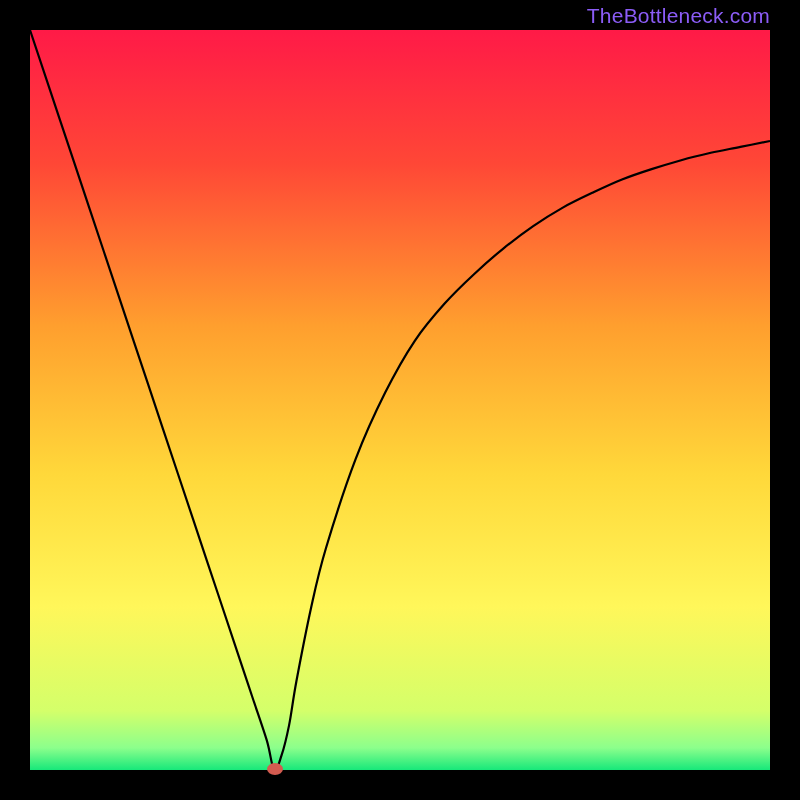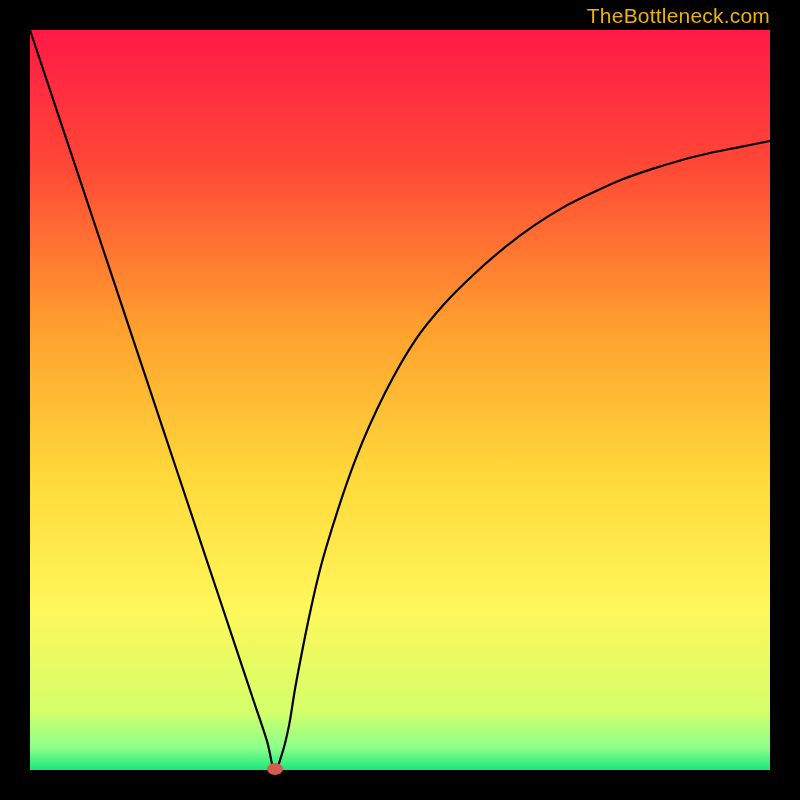--- a/index.html
+++ b/index.html
@@ -22,21 +22,21 @@
     left: 30px;
     top: 30px;
     width: 740px;
     height: 740px;
     
   }
   .watermark {
     position: absolute;
     top: 4px;
     right: 30px;
-    color: #eab308;
+    color: #8b5cf6;
     font-size: 21px;
     letter-spacing: 0.2px;
     font-weight: 500;
   }
   svg.curve {
     position: absolute;
     left: 0;
     top: 0;
     width: 740px;
     height: 740px;

